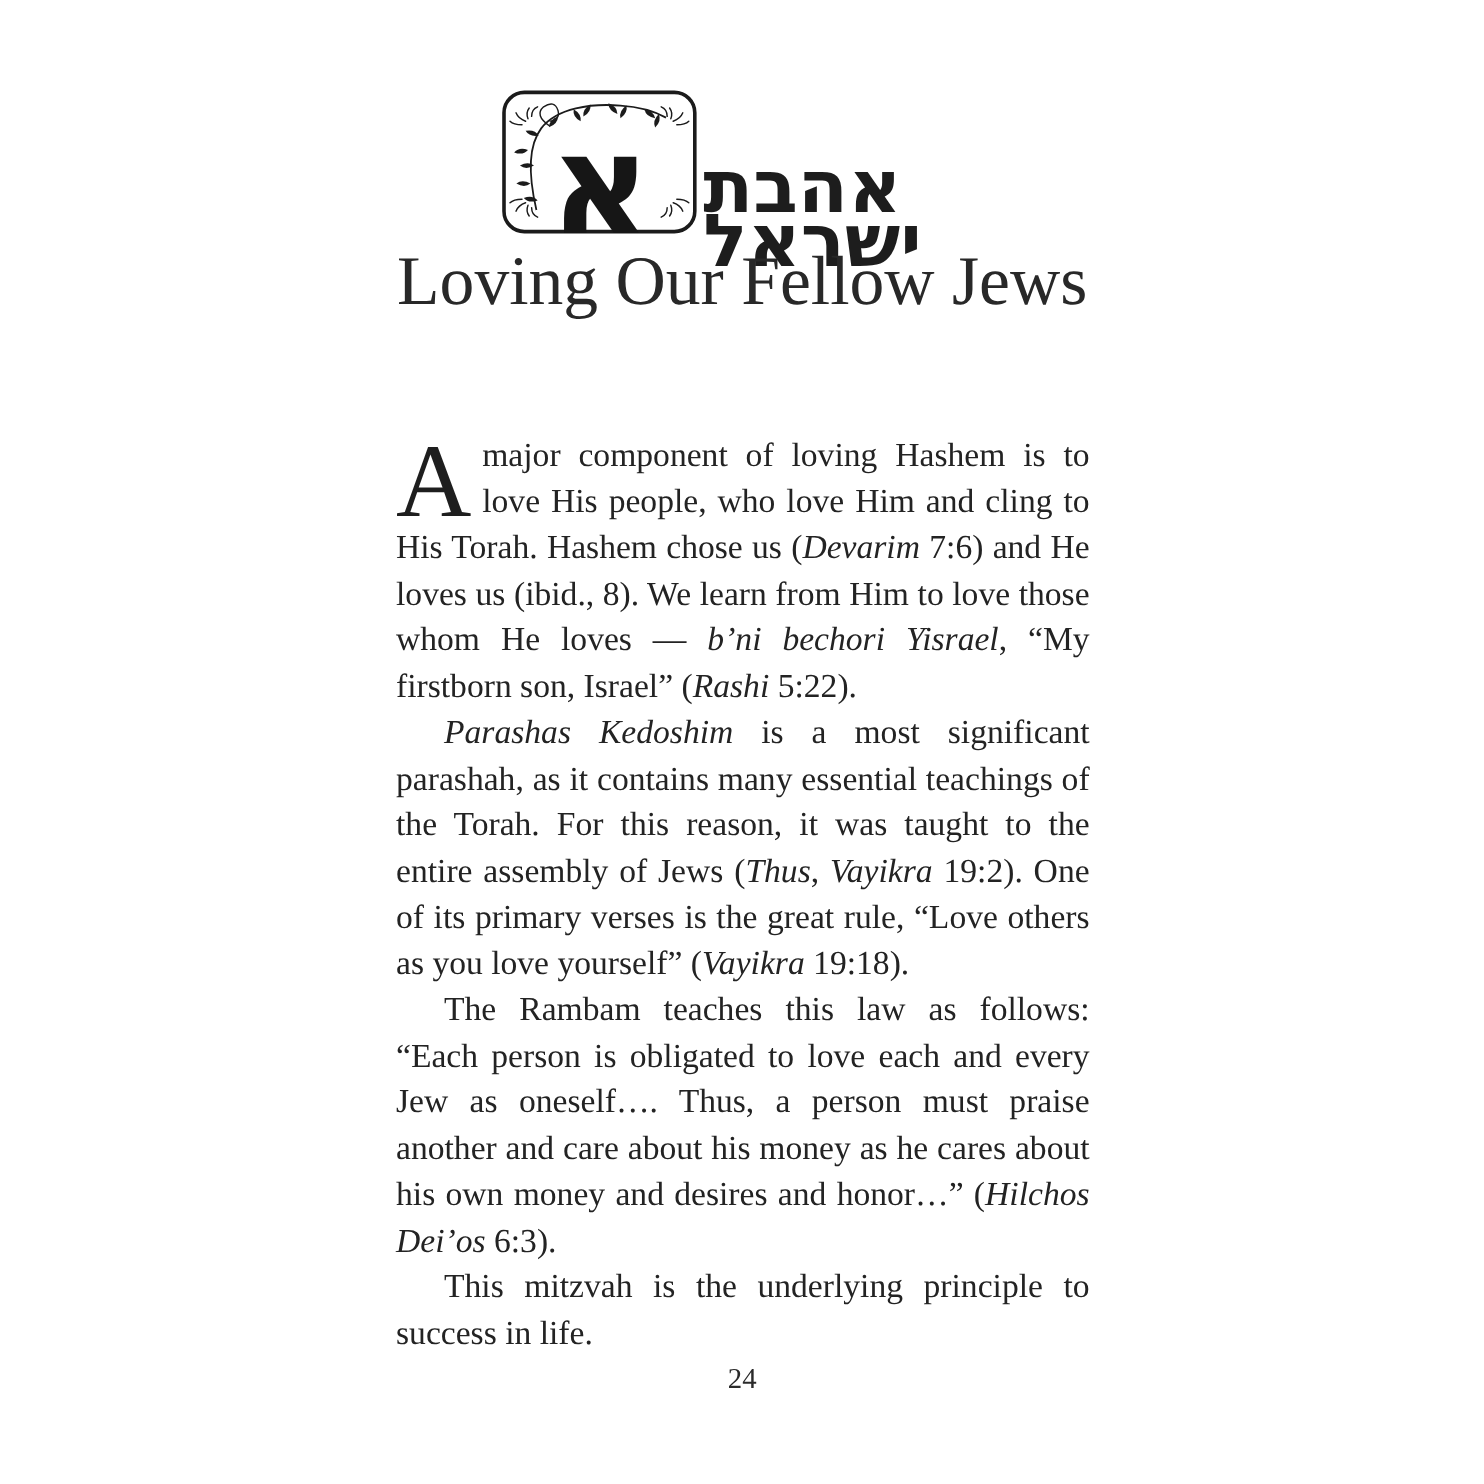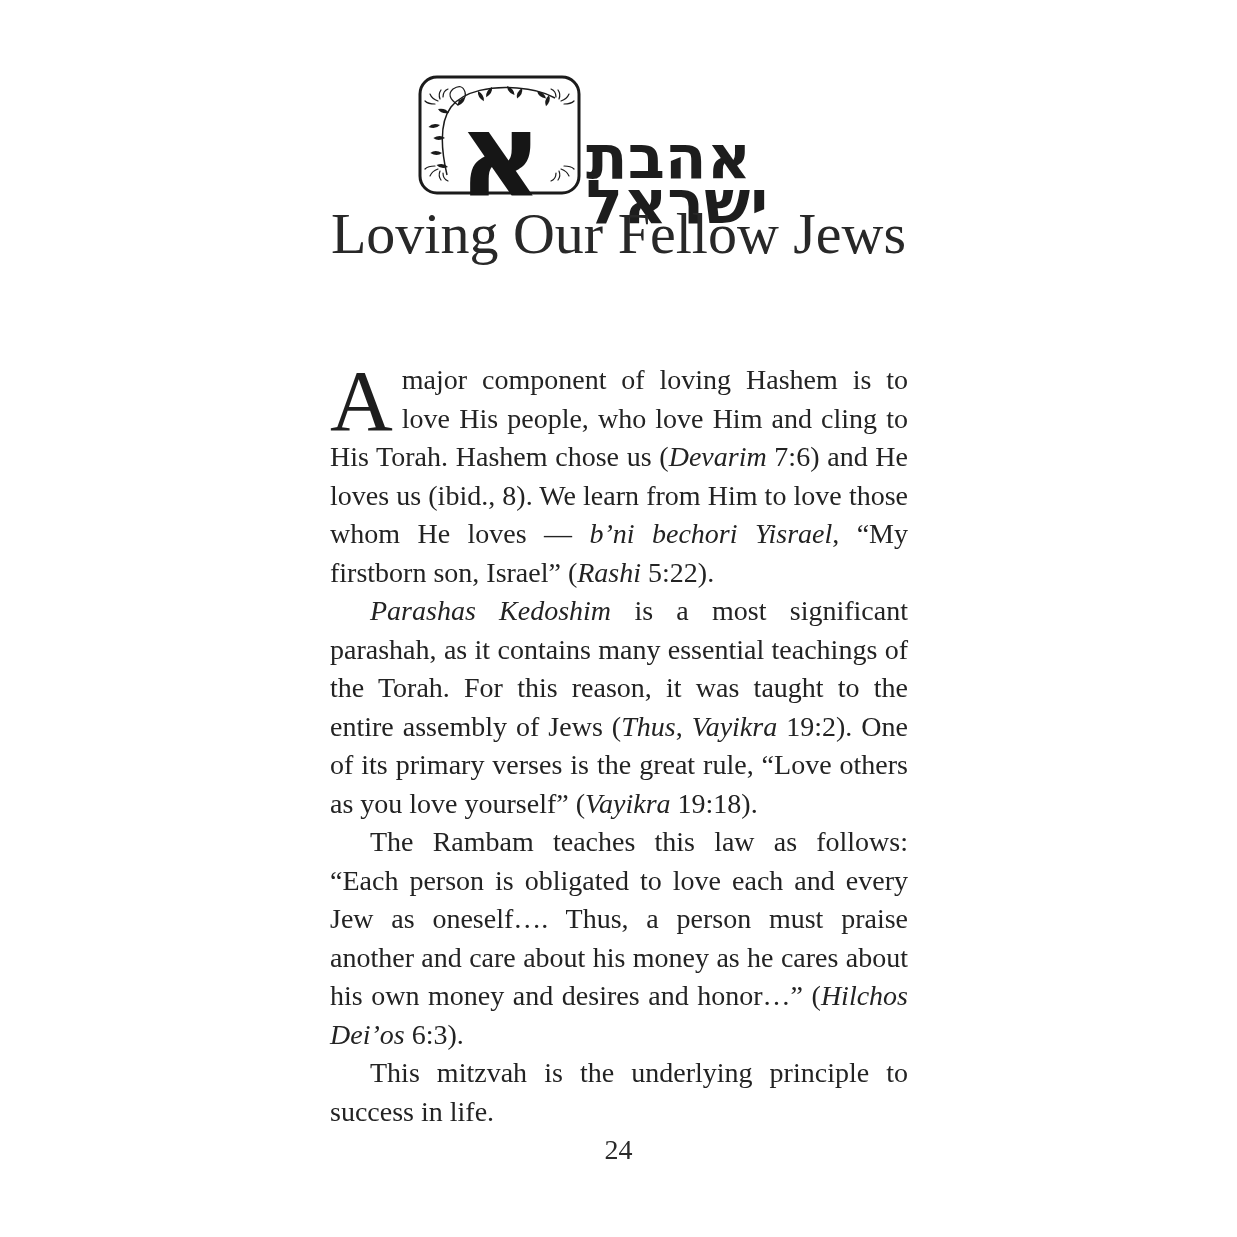--- a/index.html
+++ b/index.html
@@ -101,21 +101,21 @@
   .body-text i {
   }
 
   
   .page-number {
     position: absolute;
     left: 0;
     top: 1131px;
     width: 1237px;
     text-align: center;
-    font-size: 28px;
+    font-size: 24px;
     line-height: 38px;
     color: #2a2a2a;
   }
 </style>
 </head>
 <body>
 
 <div class="page">
 
   <div class="aleph-box">

